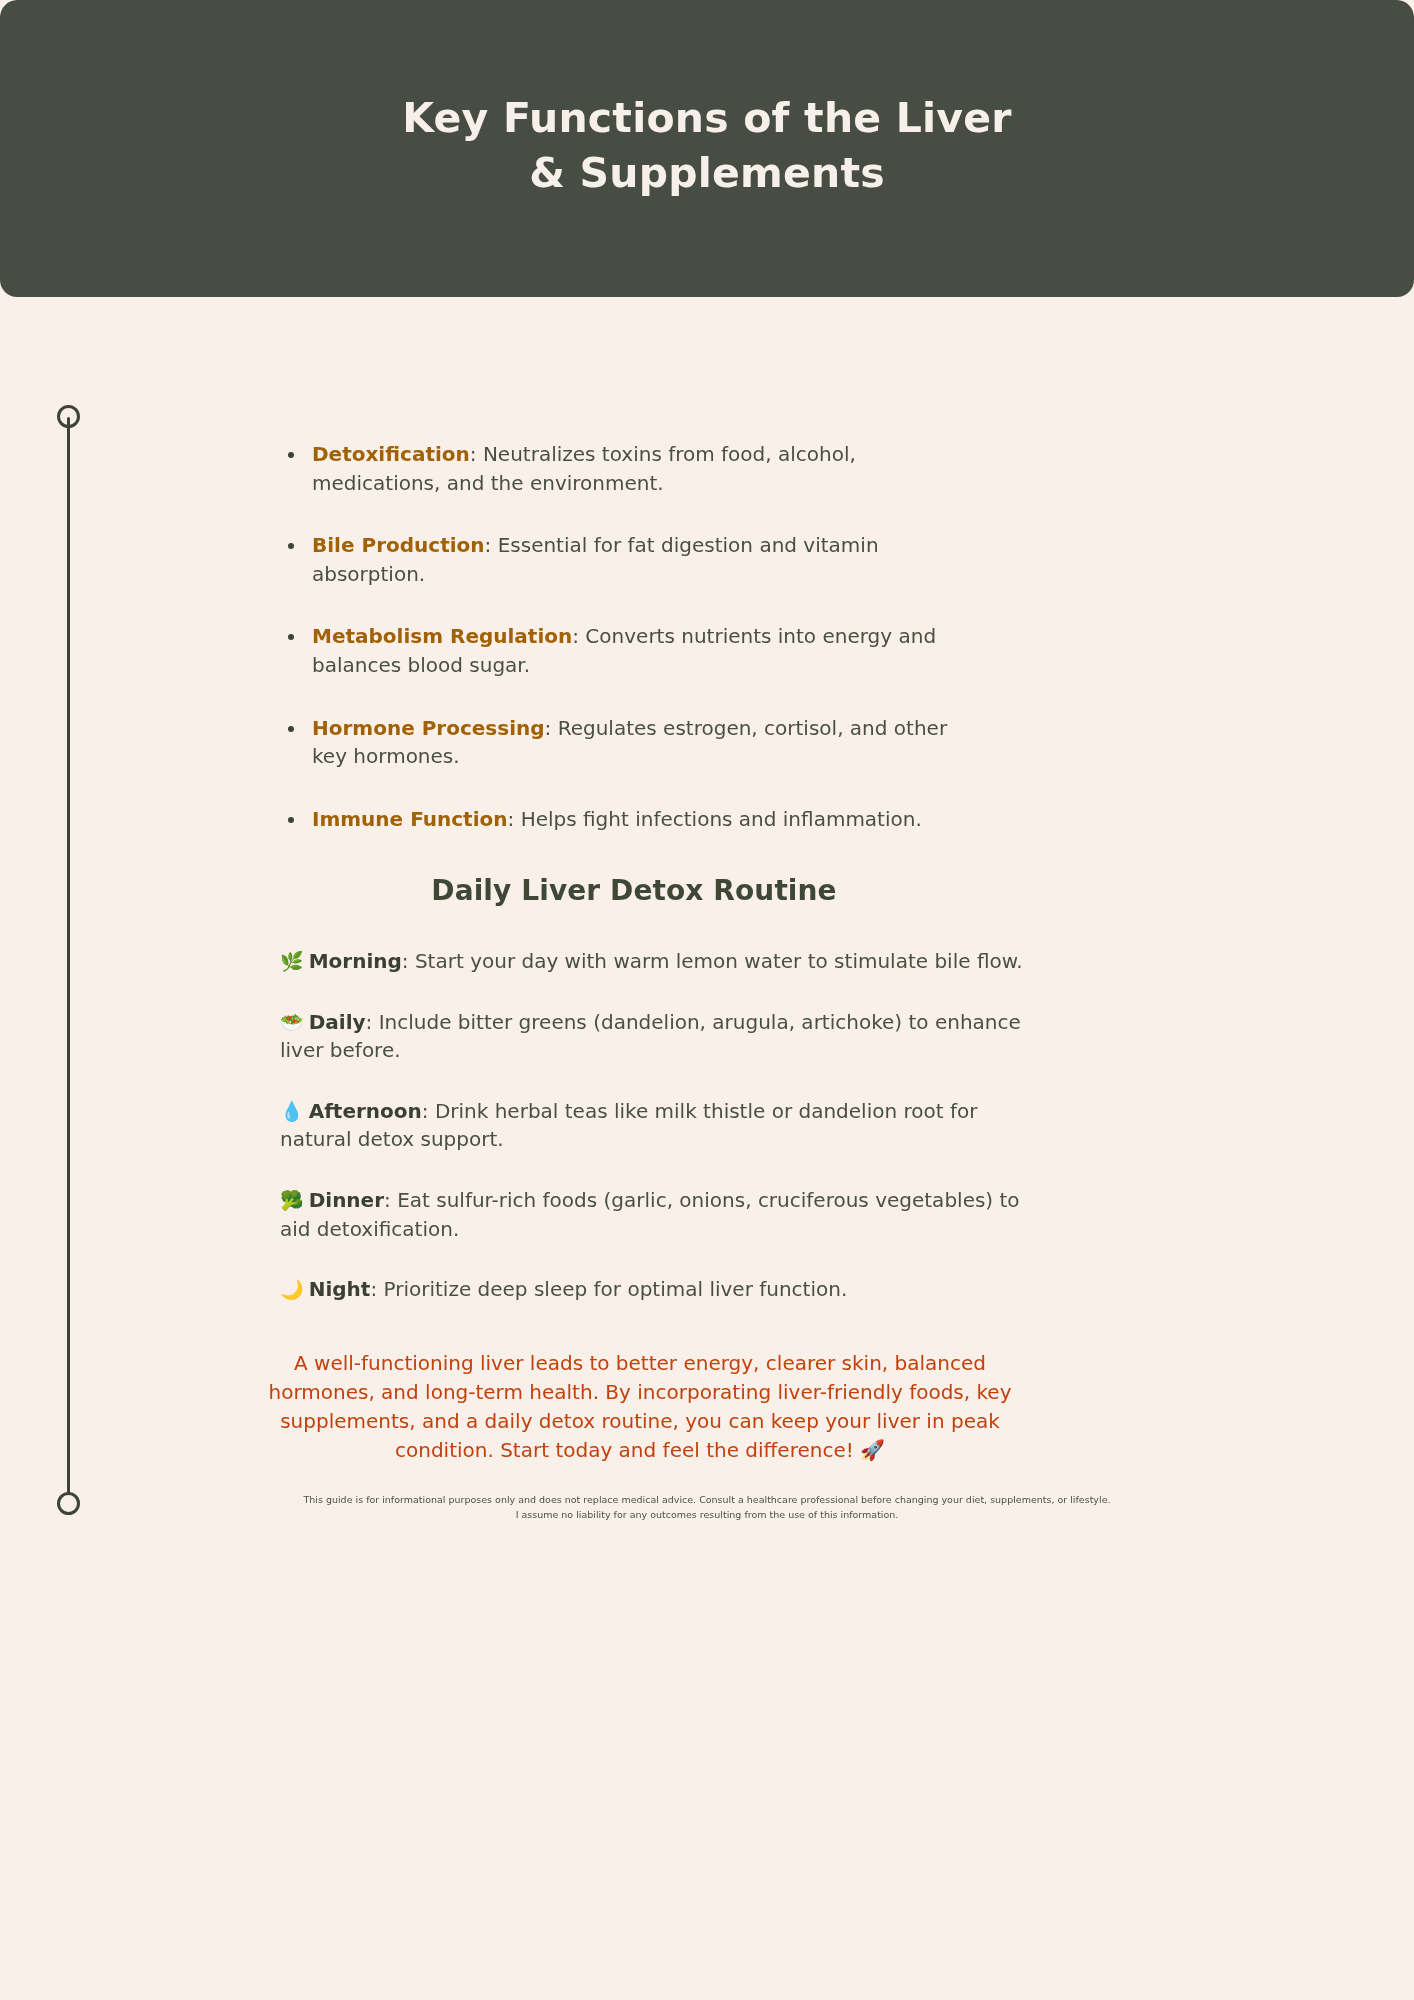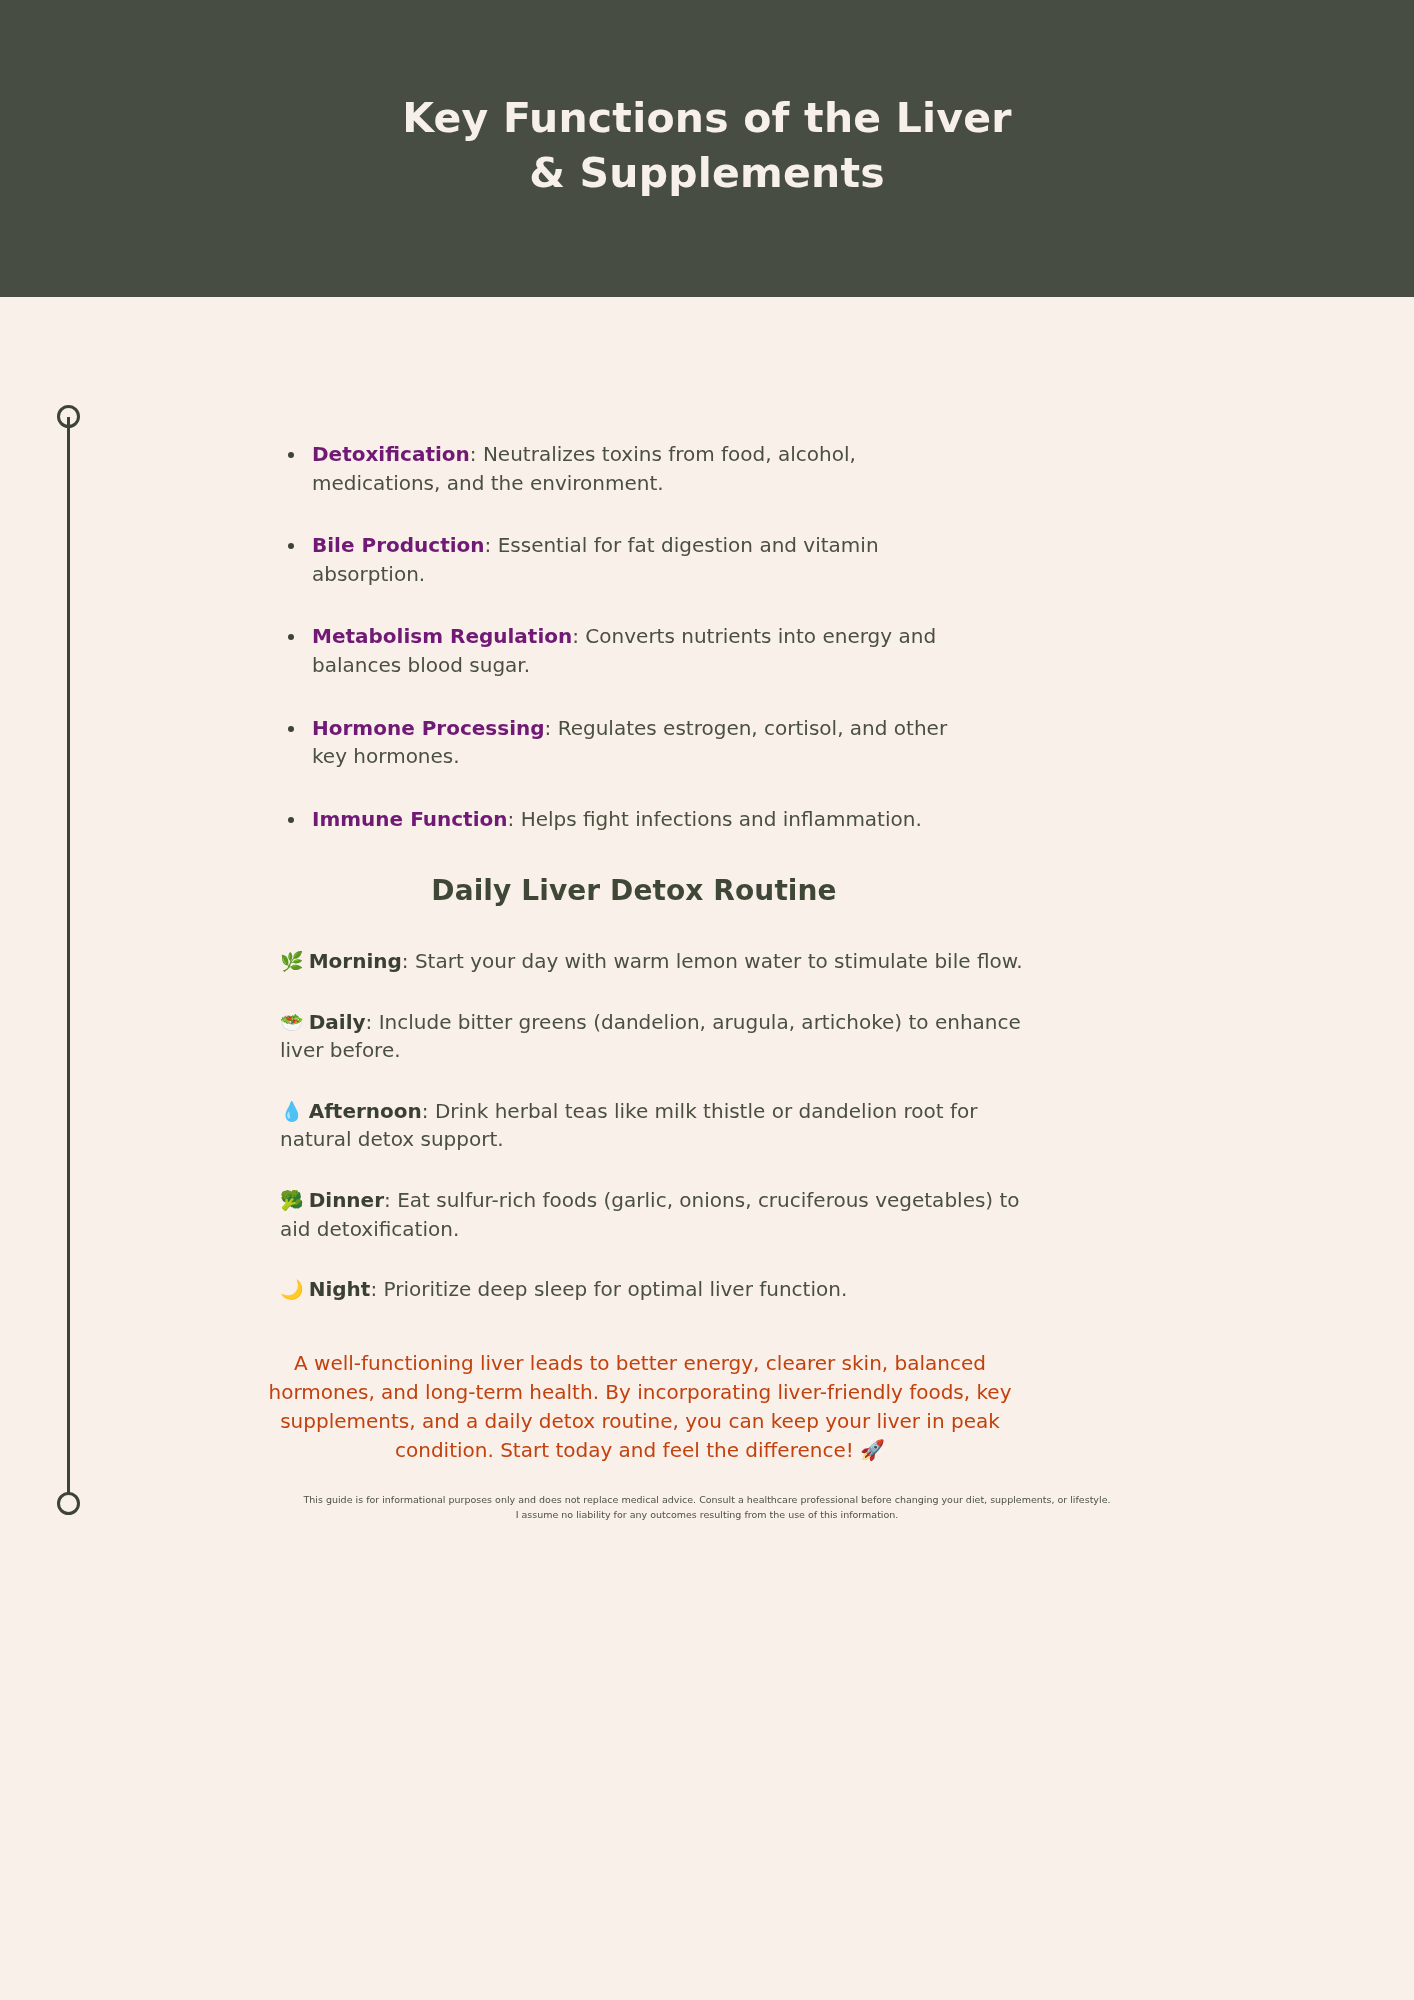--- a/index.html
+++ b/index.html
@@ -1,15 +1,15 @@
 <!DOCTYPE html>
 <html><head>
 <meta charset="utf-8">
 <style>
-  * { box-sizing: border-box; margin: 0; padding: 0; }
+  * { box-sizing: border-box; margin: 0; padding: 0; border-radius: 17px; }
 
   html, body {
     width: 1414px;
     height: 2000px;
   }
 
   body {
     background: #faf0ea;
     font-family: "Liberation Sans", sans-serif;
     position: relative;
@@ -103,21 +103,21 @@
     left: 12px;
     top: 12px;
     width: 6px;
     height: 6px;
     border-radius: 50%;
     background: #3d4436;
   }
 
   ul.liver-functions li b {
     font-weight: 700;
-    color: #701a75;
+    color: #a16207;
   }
 
   
   .section-heading {
     position: absolute;
     left: 0;
     top: 577px;
     width: 1268px;
     text-align: center;
     color: #3f4736;

